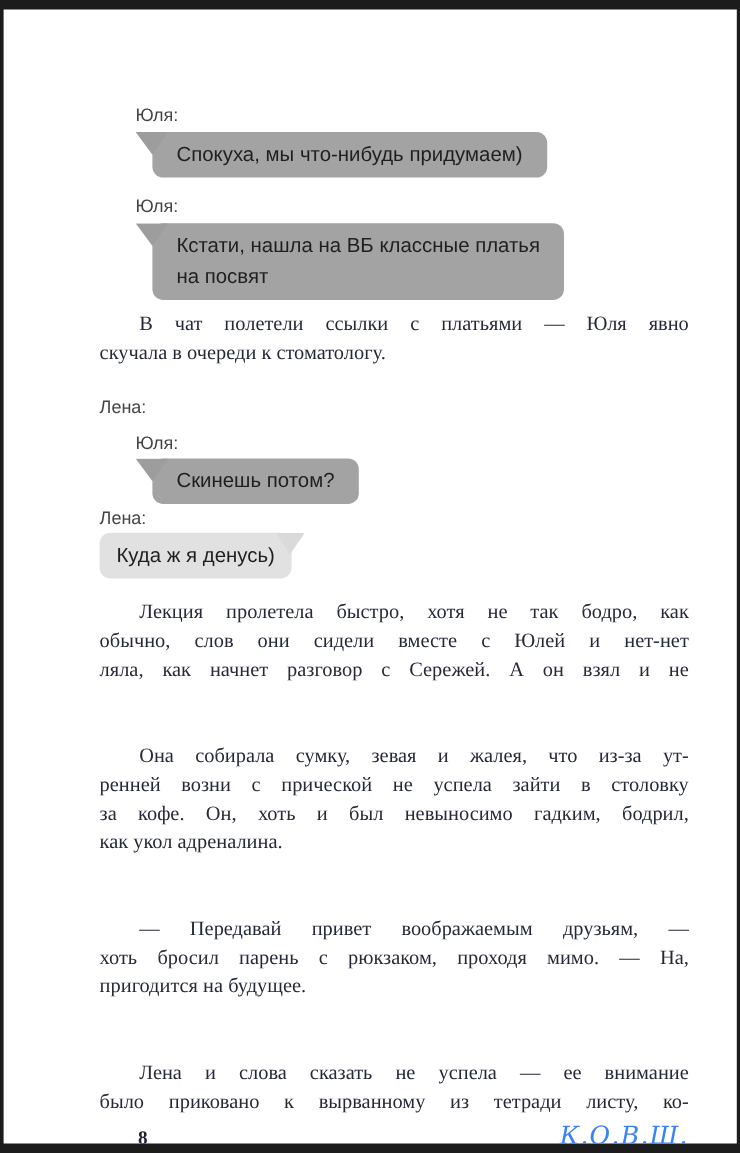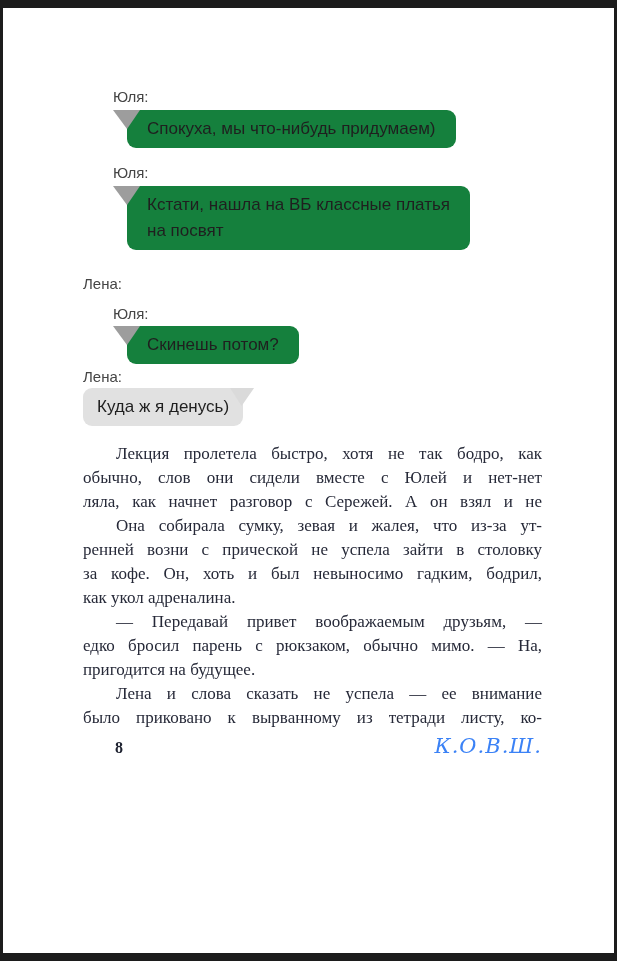--- a/index.html
+++ b/index.html
@@ -6,49 +6,49 @@
   .page{
     position:relative;
     width:617px;height:961px;
     box-sizing:border-box;
     border:solid #1c1c1c;
     border-width:8px 3px;
     background:#ffffff;
     overflow:hidden;
     font-family:"Liberation Serif",serif;
   }
-  .content{padding:0 72px 0 80px;}
+  .content{padding:0 40px 0 80px;}
 
   
   .msg{display:flex;flex-direction:column;align-items:flex-start;margin-left:30px;}
   .msg.right{margin-left:0;}
   .sender{font:15px/19px "Liberation Sans",sans-serif;color:#454545;margin-bottom:4px;}
   .bubble{
     position:relative;
     font:17px/26px "Liberation Sans",sans-serif;
     color:#1f1f1f;
     padding:6px 20px;
     border-radius:9px;
-    background:#15803d;
+    background:#a3a3a3;
     max-width:400px;
   }
   .left .bubble{margin-left:14px;}
   .left .bubble::before{
     content:"";position:absolute;top:0;left:-14px;width:27px;height:19px;
     background:#9d9d9d;clip-path:polygon(0 0,100% 0,52% 100%);
   }
   .right .bubble{margin-right:11px;background:#e1e1e1;padding:6px 14px;}
   .right .bubble::after{
     content:"";position:absolute;top:0;right:-11px;width:24px;height:18px;
     background:#dadada;clip-path:polygon(0 0,100% 0,48% 100%);
   }
   .bline{white-space:nowrap;}
 
   
-  .para{font:17px/24px "Liberation Serif",serif;color:#262938;}
+  .para{font:17px/24px "Liberation Serif",serif;color:#262938;margin-top:48px;}
   .pline{text-align:justify;text-align-last:justify;}
   .pline.lastline{text-align-last:left;}
   .pline.firstline{text-indent:33px;}
 
   
   .msg0{margin-top:79px;}
   .msg1{margin-top:15px;}
   .para0{margin-top:8px;}
   .msg2{margin-top:24px;}
   .msg2 .sender{margin-bottom:8px;}
@@ -77,20 +77,24 @@
     </div>
 
     <div class="msg left msg1">
       <div class="sender">Юля:</div>
       <div class="bubble">
         <div class="bline">Кстати, нашла на ВБ классные платья</div>
         <div class="bline">на посвят</div>
       </div>
     </div>
 
+    <div class="para para0">
+      <div class="pline firstline">В чат полетели ссылки с платьями — Юля явно</div>
+      <div class="pline lastline">скучала в очереди к стоматологу.</div>
+    </div>
 
     <div class="msg right msg2">
       <div class="sender">Лена:</div>
     </div>
 
     <div class="msg left msg3">
       <div class="sender">Юля:</div>
       <div class="bubble">
         <div class="bline">Скинешь потом?</div>
       </div>
@@ -111,21 +115,21 @@
 
     <div class="para">
       <div class="pline firstline">Она собирала сумку, зевая и жалея, что из-за ут-</div>
       <div class="pline">ренней возни с прической не успела зайти в столовку</div>
       <div class="pline">за кофе. Он, хоть и был невыносимо гадким, бодрил,</div>
       <div class="pline lastline">как укол адреналина.</div>
     </div>
 
     <div class="para">
       <div class="pline firstline">— Передавай привет воображаемым друзьям, —</div>
-      <div class="pline">едко бросил парень с рюкзаком, обычно мимо. — На,</div>
+      <div class="pline">хоть бросил парень с рюкзаком, проходя мимо. — На,</div>
       <div class="pline lastline">пригодится на будущее.</div>
     </div>
 
     <div class="para">
       <div class="pline firstline">Лена и слова сказать не успела — ее внимание</div>
       <div class="pline">было приковано к вырванному из тетради листу, ко-</div>
     </div>
 
     <div class="footer">
       <span class="page-number">8</span>

